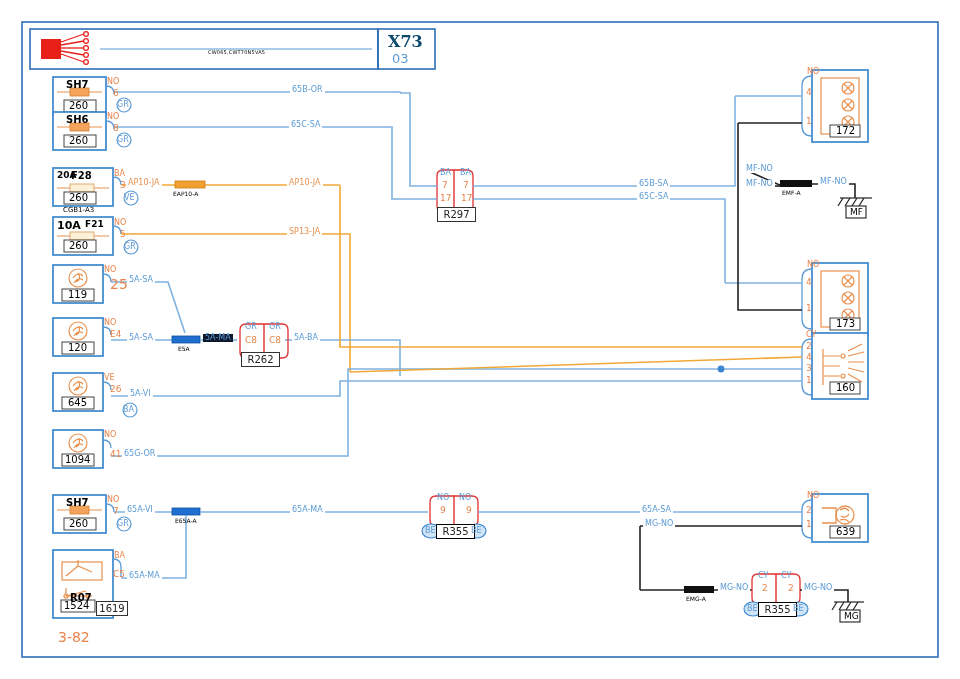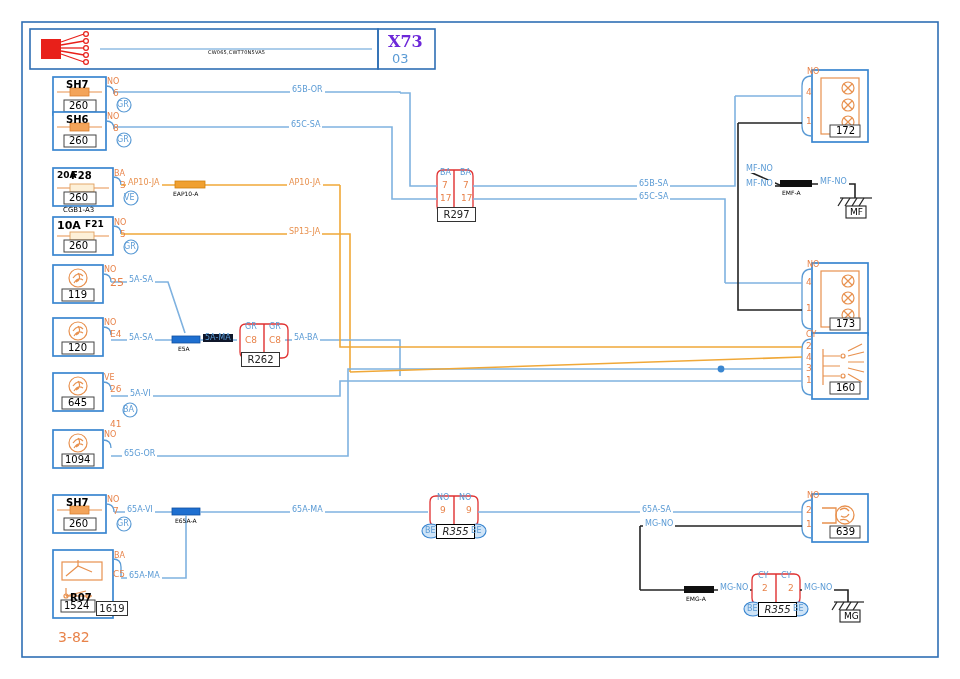--- a/index.html
+++ b/index.html
@@ -2,26 +2,26 @@
 <html><head>
 <meta charset="utf-8">
 <style>
   html,body{margin:0;padding:0;background:#ffffff;}
   body{font-family:"DejaVu Sans","Liberation Sans",sans-serif;}
   #sheet{position:relative;width:960px;height:679px;background:#ffffff;overflow:hidden;}
   #svgroot{position:absolute;left:0;top:0;}
   .lbl{position:absolute;white-space:nowrap;line-height:1;}
   .or{color:#e8834a;}
   .bl{color:#5b9bd5;}
-  .rd{color:#6d28d9;}
+  .rd{color:#0c4a6e;}
   .bk{color:#000000;}
   .ttl{font-weight:bold;}
   .boxnum{position:absolute;background:#ffffff;border:1px solid #333;color:#222;
           font-size:11px;text-align:center;line-height:13px;height:13px;}
-  .boxnum.inv{background:#ffffff;border:1px solid #000;font-style:italic;}
+  .boxnum.inv{background:#ffffff;border:1px solid #000;}
 </style>
 </head>
 <body>
 
 <div id="sheet">
 
 <svg id="svgroot" width="960" height="679" viewBox="0 0 960 679">
   <defs>
     <style>
       .bdr{fill:none;stroke:#2f6fb5;stroke-width:1.6;}
@@ -289,34 +289,34 @@
 <div class="lbl bl" style="left:124px;top:243px;font-size:8px;">GR</div>
 
 <div class="lbl bk" style="left:66px;top:498px;font-size:10px;font-weight:bold;">SH7</div>
 <div class="lbl bk" style="left:69px;top:519px;font-size:10px;">260</div>
 <div class="lbl or" style="left:107px;top:496px;font-size:8px;">NO</div>
 <div class="lbl or" style="left:113px;top:507px;font-size:9px;">7</div>
 <div class="lbl bl" style="left:117px;top:520px;font-size:8px;">GR</div>
 
 <div class="lbl bk" style="left:68px;top:290px;font-size:10px;">119</div>
 <div class="lbl or" style="left:104px;top:266px;font-size:8px;">NO</div>
-<div class="lbl or" style="left:110px;top:277px;font-size:11px;text-align:center;">25</div>
+<div class="lbl or" style="left:110px;top:277px;font-size:14px;text-align:center;">25</div>
 
 <div class="lbl bk" style="left:68px;top:343px;font-size:10px;">120</div>
 <div class="lbl or" style="left:104px;top:319px;font-size:8px;">NO</div>
 <div class="lbl or" style="left:110px;top:330px;font-size:9px;">E4</div>
 
 <div class="lbl bk" style="left:68px;top:398px;font-size:10px;">645</div>
 <div class="lbl or" style="left:104px;top:374px;font-size:8px;">VE</div>
 <div class="lbl or" style="left:110px;top:385px;font-size:9px;">26</div>
 <div class="lbl bl" style="left:123px;top:406px;font-size:8px;">BA</div>
 
 <div class="lbl bk" style="left:65px;top:455px;font-size:10px;">1094</div>
 <div class="lbl or" style="left:104px;top:431px;font-size:8px;">NO</div>
-<div class="lbl or" style="left:110px;top:420px;font-size:9px;">41</div>
+<div class="lbl or" style="left:110px;top:450px;font-size:9px;">41</div>
 
 <div class="lbl bk" style="left:70px;top:552px;font-size:10px;font-weight:bold;margin-top:41px;">R07</div>
 <div class="lbl bk" style="left:64px;top:601px;font-size:10px;">1524</div>
 <div class="lbl or" style="left:114px;top:552px;font-size:8px;">BA</div>
 <div class="lbl or" style="left:113px;top:570px;font-size:9px;">C5</div>
 <div class="boxnum" style="left:96px;top:601px;width:30px;font-size:10px;">1619</div>
 
 <div class="lbl bk" style="left:836px;top:126px;font-size:10px;">172</div>
 <div class="lbl or" style="left:807px;top:68px;font-size:8px;">NO</div>
 <div class="lbl or" style="left:806px;top:88px;font-size:9px;">4</div>

